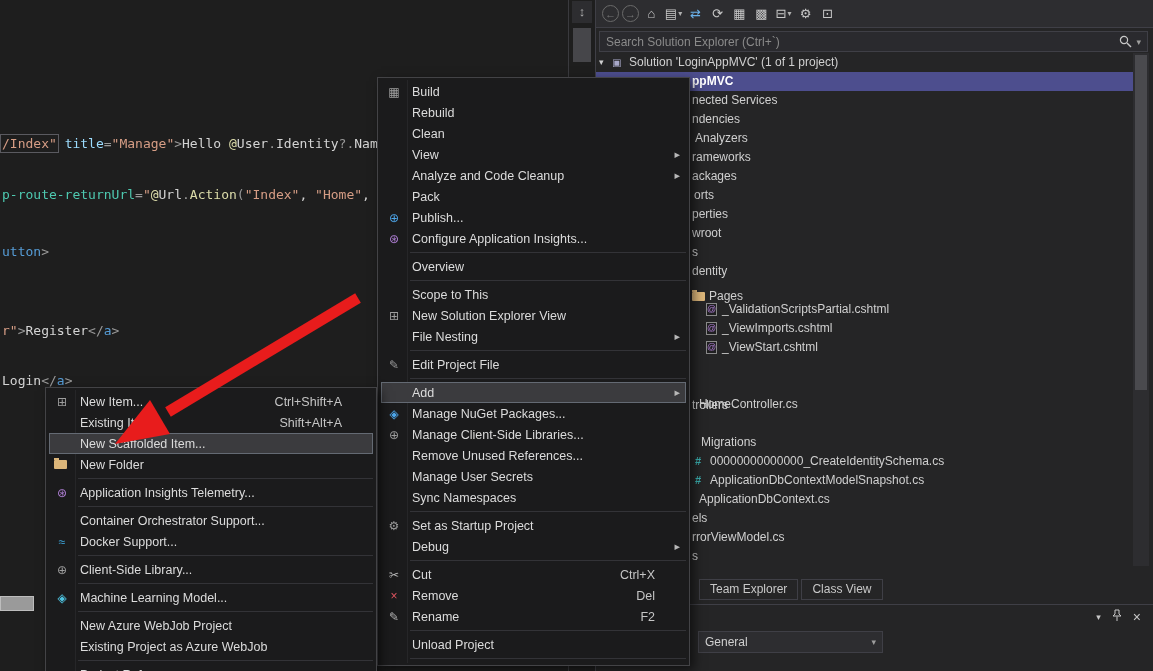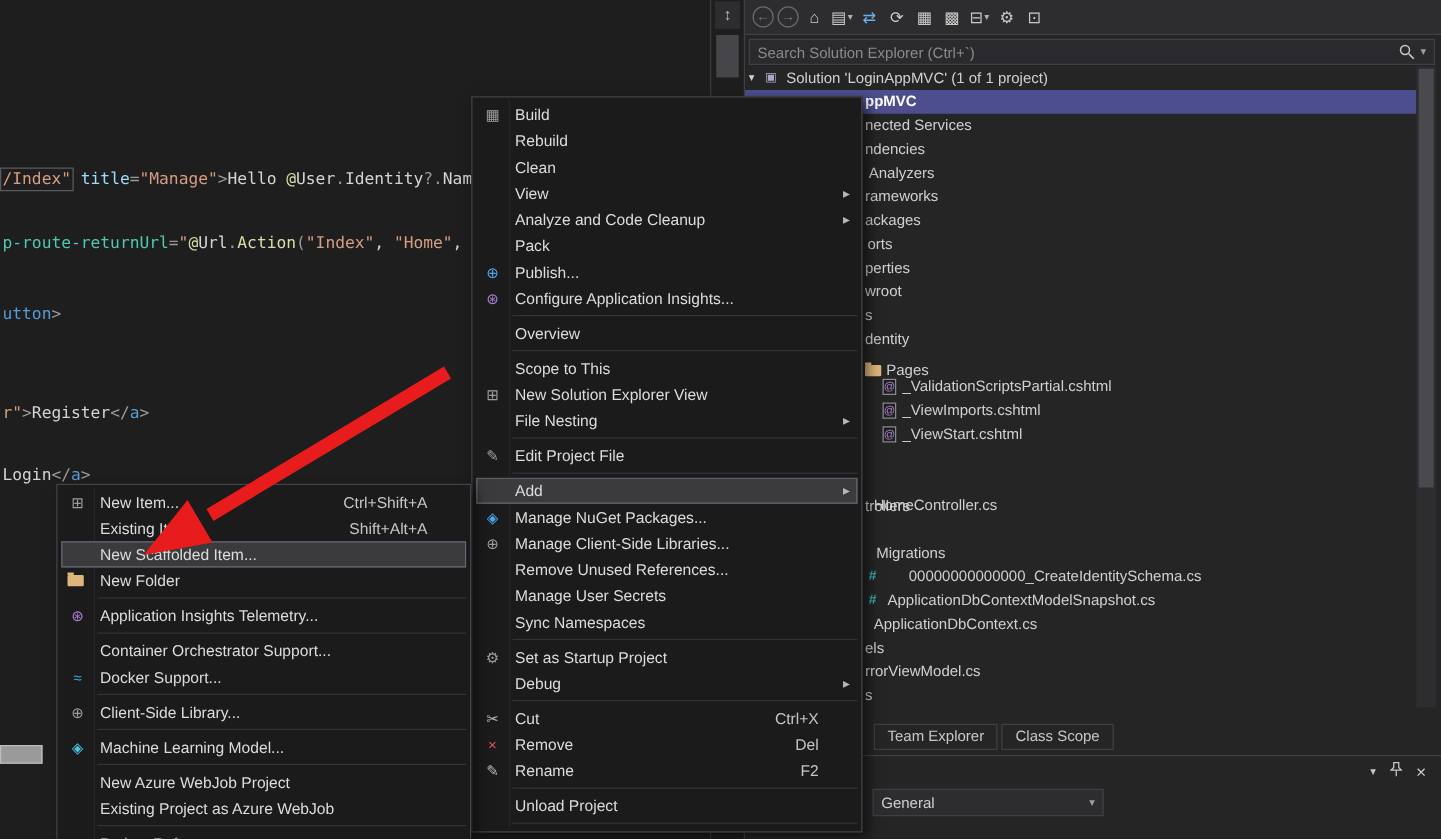--- a/index.html
+++ b/index.html
@@ -181,21 +181,21 @@
         <span class="tree-text" style="left: 96px;">trollers</span>
       </div>
       <div class="tree-row" style="top: 395px;">
         <span class="tree-text" style="left: 103px;">HomeController.cs</span>
       </div>
       <div class="tree-row" style="top: 433px;">
         <span class="tree-text" style="left: 105px;">Migrations</span>
       </div>
       <div class="tree-row" style="top: 452px;">
         <span class="ticon ticon-csharp" style="left: 99px;">#</span>
-        <span class="tree-text" style="left: 114px; margin-left: 17px;">00000000000000_CreateIdentitySchema.cs</span>
+        <span class="tree-text" style="left: 114px;">00000000000000_CreateIdentitySchema.cs</span>
       </div>
       <div class="tree-row" style="top: 471px;">
         <span class="ticon ticon-csharp" style="left: 99px;">#</span>
         <span class="tree-text" style="left: 114px;">ApplicationDbContextModelSnapshot.cs</span>
       </div>
       <div class="tree-row" style="top: 509px;">
         <span class="tree-text" style="left: 96px;">els</span>
       </div>
       <div class="tree-row" style="top: 490px;">
         <span class="tree-text" style="left: 103px;">ApplicationDbContext.cs</span>
@@ -207,21 +207,21 @@
         <span class="tree-text" style="left: 96px;">s</span>
       </div>
     </div>
 
   <div class="se-scroll">
     <div class="se-thumb"></div>
   </div>
 
   <div class="se-tabs">
     <div class="se-tab">Team Explorer</div>
-    <div class="se-tab">Class Scope</div>
+    <div class="se-tab">Class View</div>
   </div>
 
   <div class="output">
     <div class="out-icons">
       <span style="font-size:9px;">▾</span>
       <span>
         <svg width="10" height="13" viewBox="0 0 10 13">
           <path d="M3 1h4v4l2 2H1l2-2z" fill="none" stroke="#c8c8c8" stroke-width="1"></path>
           <line x1="5" y1="7.5" x2="5" y2="12" stroke="#c8c8c8" stroke-width="1"></line>
         </svg>

